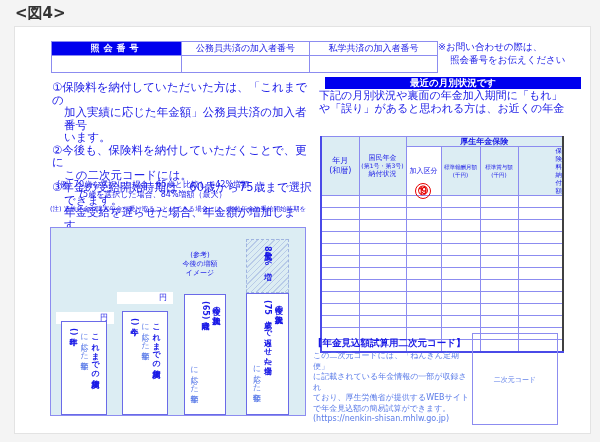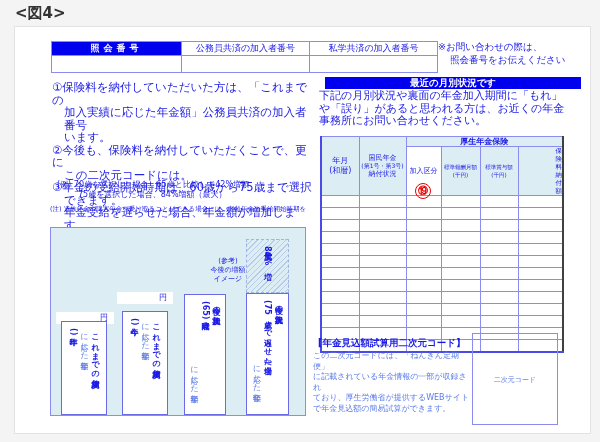--- a/index.html
+++ b/index.html
@@ -138,21 +138,21 @@
     <div class="vcol">これまでの加入実績</div>
     <div class="vcol light">に応じた年金額</div>
     <div class="vcol">(昨年)</div>
   </div>
   <div class="bar" style="left:71px; width:46px; height:104px;">
     <div class="vcol">これまでの加入実績</div>
     <div class="vcol light">に応じた年金額</div>
     <div class="vcol">(今年)</div>
   </div>
 
-  <div class="abs ref-label" style="left:126px; top:29px; width:46px;margin-left:28px;">
+  <div class="abs ref-label" style="left:126px; top:23px; width:46px;">
     <div>(参考)</div>
     <div>今後の増額</div>
     <div>イメージ</div>
   </div>
   <div class="bar" style="left:133px; width:42px; height:121px;">
     <div class="vcol">今後の加入状況</div>
     <div class="vcol">(65歳時点)</div>
     <div class="vcol light" style="padding-top:60px">に応じた年金額</div>
   </div>
 
@@ -163,21 +163,20 @@
     <div class="vcol">今後の加入状況</div>
     <div class="vcol">(75歳まで遅らせた場合)</div>
     <div class="vcol light" style="padding-top:60px">に応じた年金額</div>
   </div>
 </div>
 
 <div class="abs mbanner">最近の月別状況です</div>
 <div class="abs mtext">
   <div>下記の月別状況や裏面の年金加入期間に「もれ」</div>
   <div>や「誤り」があると思われる方は、お近くの年金</div>
-  <div>事務所にお問い合わせください。</div>
 </div>
 
 <table class="mtable">
   <tbody>
       <tr>
     <th rowspan="2" class="outer-l" style="width:38px; font-size:8px; line-height:10px;">
       <div>年月</div>
           <div>(和暦)</div>
     </th>
     <th rowspan="2" style="width:47px; font-size:6px;">
@@ -314,14 +313,15 @@
 </table>
 
 <div class="circle19">⑲</div>
 
 <div class="abs qrtitle">【年金見込額試算用二次元コード】</div>
 <div class="abs qrtext">
   <div>この二次元コードには、「ねんきん定期便」</div>
   <div>に記載されている年金情報の一部が収録され</div>
   <div>ており、厚生労働省が提供するWEBサイト</div>
   <div>で年金見込額の簡易試算ができます。</div>
+  <div>(https://nenkin-shisan.mhlw.go.jp)</div>
 </div>
 <div class="qrbox">二次元コード</div>
 
 </body></html>

